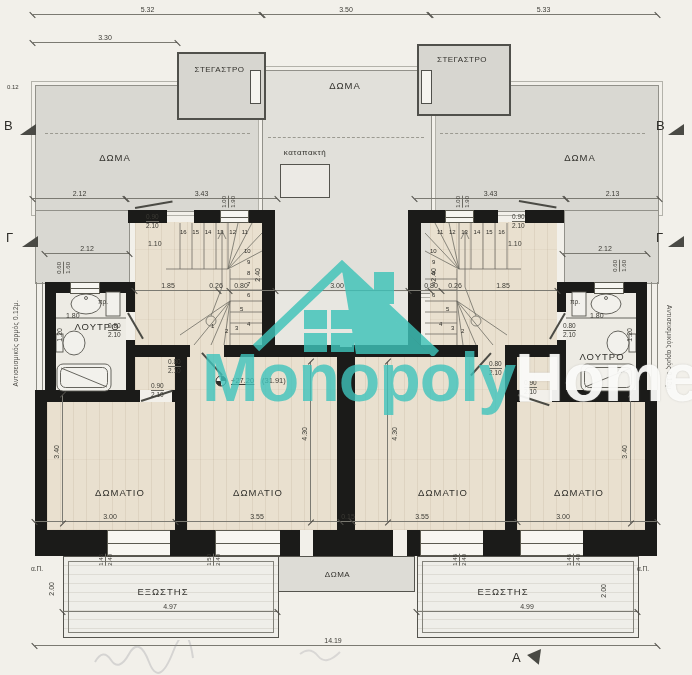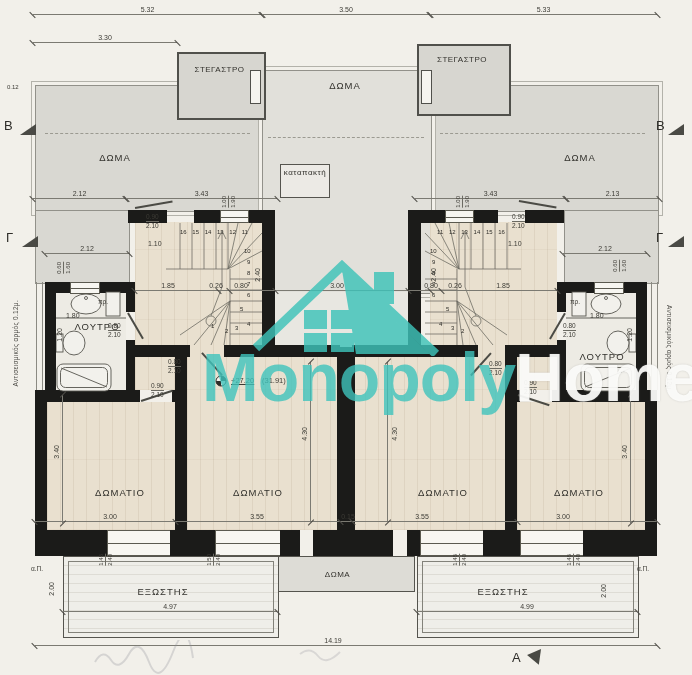--- a/index.html
+++ b/index.html
@@ -258,21 +258,21 @@
       <rect x="4.5" y="79.5" width="47" height="20" rx="5" fill="none"></rect>
       <line x1="5" y1="80" x2="51" y2="99"></line>
     </g>
   </svg>
 
   <div class="rlabel slabel" style="left:177px;top:65px;width:85px">ΣΤΕΓΑΣΤΡΟ</div>
   <div class="rlabel slabel" style="left:417px;top:55px;width:90px">ΣΤΕΓΑΣΤΡΟ</div>
   <div class="rlabel" style="left:75px;top:152px;width:80px">ΔΩΜΑ</div>
   <div class="rlabel" style="left:305px;top:80px;width:80px">ΔΩΜΑ</div>
   <div class="rlabel" style="left:540px;top:152px;width:80px">ΔΩΜΑ</div>
-  <div class="rlabel slabel" style="left:276px;top:168px;width:58px">καταπακτή</div>
+  <div class="rlabel slabel" style="left:276px;top:148px;width:58px">καταπακτή</div>
   <div class="rlabel" style="left:57px;top:321px;width:80px">ΛΟΥΤΡΟ</div>
   <div class="rlabel" style="left:562px;top:351px;width:80px">ΛΟΥΤΡΟ</div>
   <div class="rlabel" style="left:85px;top:487px;width:70px">ΔΩΜΑΤΙΟ</div>
   <div class="rlabel" style="left:223px;top:487px;width:70px">ΔΩΜΑΤΙΟ</div>
   <div class="rlabel" style="left:408px;top:487px;width:70px">ΔΩΜΑΤΙΟ</div>
   <div class="rlabel" style="left:544px;top:487px;width:70px">ΔΩΜΑΤΙΟ</div>
   <div class="rlabel slabel" style="left:300px;top:570px;width:75px">ΔΩΜΑ</div>
   <div class="rlabel" style="left:128px;top:586px;width:70px">ΕΞΩΣΤΗΣ</div>
   <div class="rlabel" style="left:468px;top:586px;width:70px">ΕΞΩΣΤΗΣ</div>
   <span class="dtext" style="left:98px;top:298px;font-size:6.5px">πρ.</span>

